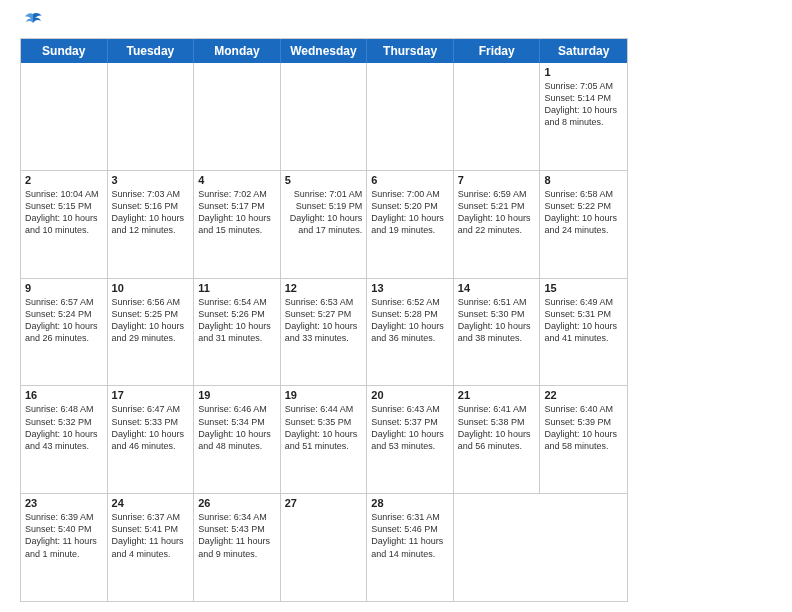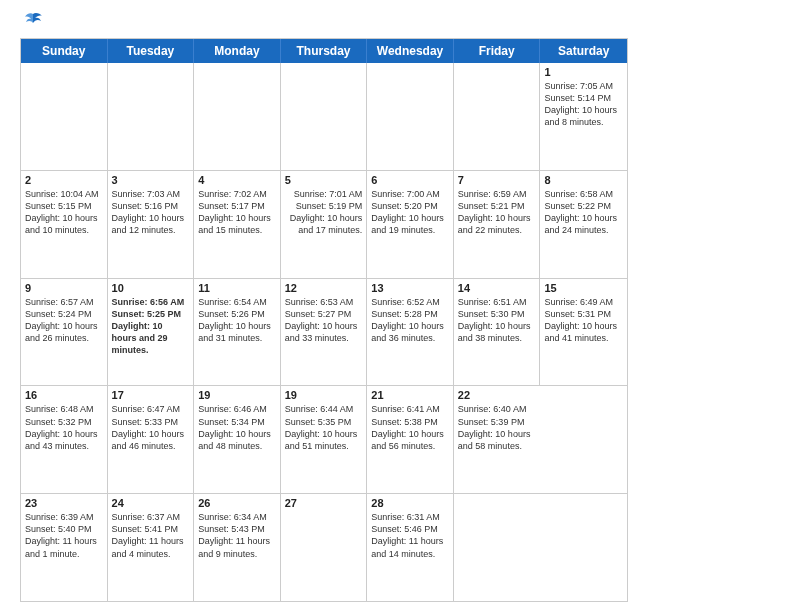--- a/index.html
+++ b/index.html
@@ -122,22 +122,22 @@
       <div class="calendar-title"></div>
       <div class="calendar-subtitle"></div>
     </div>
   </div>
 
   <div class="calendar">
     <div class="cal-header-row">
     <div class="cal-header-cell">Sunday</div>
         <div class="cal-header-cell">Tuesday</div>
         <div class="cal-header-cell">Monday</div>
+        <div class="cal-header-cell">Wednesday</div>
         <div class="cal-header-cell">Thursday</div>
-        <div class="cal-header-cell">Wednesday</div>
         <div class="cal-header-cell">Friday</div>
         <div class="cal-header-cell">Saturday</div>
       </div>
     <div class="cal-body">
     <div class="cal-week">
           <div class="cal-cell empty"></div>
           <div class="cal-cell empty"></div>
           <div class="cal-cell empty"></div>
           <div class="cal-cell empty"></div>
           <div class="cal-cell empty"></div>
@@ -195,21 +195,21 @@
         </div>
         <div class="cal-week">
           <div class="cal-cell">
             <span class="day-num">9</span>
             <div class="cell-text" style="white-space: pre-line;">Sunrise: 6:57 AM
 Sunset: 5:24 PM
 Daylight: 10 hours and 26 minutes.</div>
           </div>
           <div class="cal-cell">
             <span class="day-num">10</span>
-            <div class="cell-text" style="white-space: pre-line; font-weight: bold;">Sunrise: 6:56 AM
+            <div class="cell-text" style="white-space: pre-line;">Sunrise: 6:56 AM
 Sunset: 5:25 PM
 Daylight: 10 hours and 29 minutes.</div>
           </div>
           <div class="cal-cell">
             <span class="day-num">11</span>
             <div class="cell-text" style="white-space: pre-line;">Sunrise: 6:54 AM
 Sunset: 5:26 PM
 Daylight: 10 hours and 31 minutes.</div>
           </div>
           <div class="cal-cell">
@@ -254,20 +254,26 @@
             <span class="day-num">19</span>
             <div class="cell-text" style="white-space: pre-line;">Sunrise: 6:46 AM
 Sunset: 5:34 PM
 Daylight: 10 hours and 48 minutes.</div>
           </div>
           <div class="cal-cell">
             <span class="day-num">19</span>
             <div class="cell-text" style="white-space: pre-line;">Sunrise: 6:44 AM
 Sunset: 5:35 PM
 Daylight: 10 hours and 51 minutes.</div>
+          </div>
+          <div class="cal-cell">
+            <span class="day-num">20</span>
+            <div class="cell-text" style="white-space: pre-line;">Sunrise: 6:43 AM
+Sunset: 5:37 PM
+Daylight: 10 hours and 53 minutes.</div>
           </div>
           <div class="cal-cell">
             <span class="day-num">21</span>
             <div class="cell-text" style="white-space: pre-line;">Sunrise: 6:41 AM
 Sunset: 5:38 PM
 Daylight: 10 hours and 56 minutes.</div>
           </div>
           <div class="cal-cell">
             <span class="day-num">22</span>
             <div class="cell-text" style="white-space: pre-line;">Sunrise: 6:40 AM

